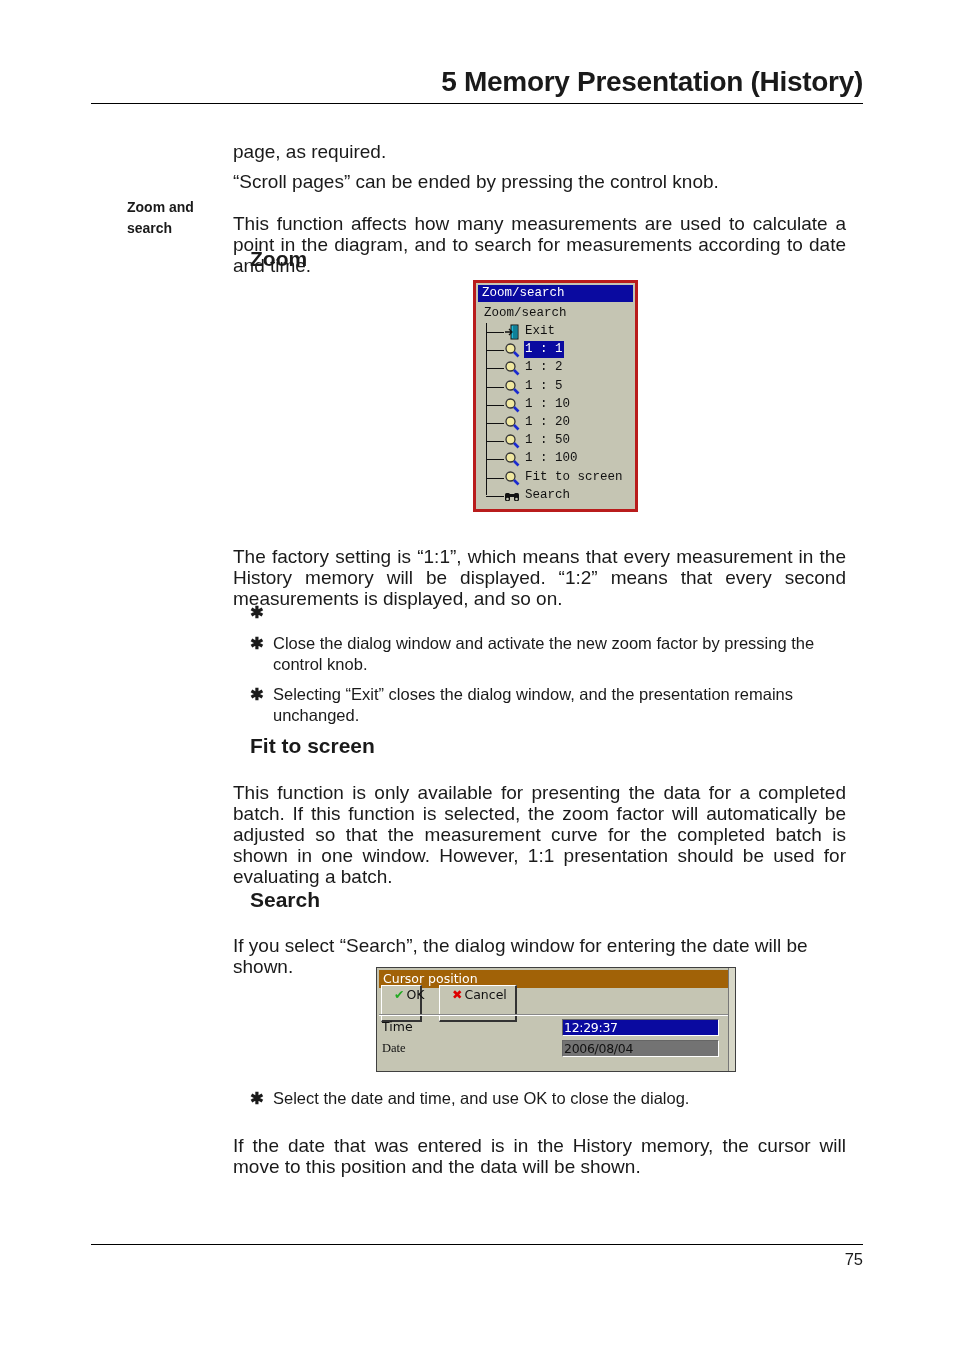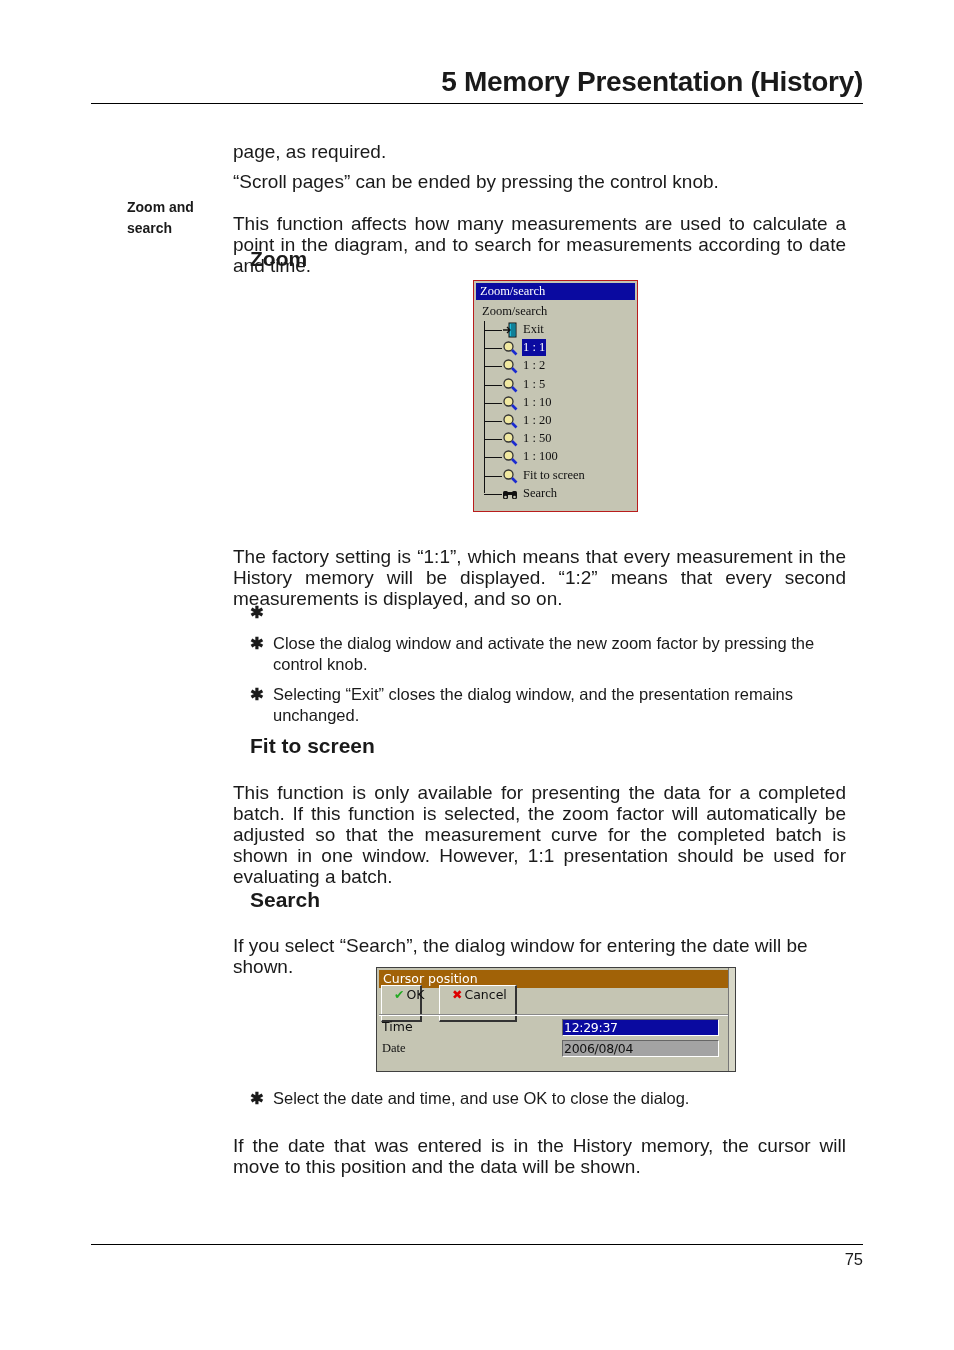--- a/index.html
+++ b/index.html
@@ -17,22 +17,22 @@
     .justify { text-align: justify; text-align-last: left; }
     .sidehead { left: 91px; width: 140px; font-size: 14px; font-weight: bold; line-height: 21px; margin-left: 36px; }
     .subhead { left: 250px; font-size: 21px; font-weight: bold; line-height: 21px; }
     .bullet { left: 250px; width: 613px; font-size: 16.5px; line-height: 21px; padding-left: 23px; box-sizing: border-box; }
     .bullet .star { position: absolute; left: 0; top: 0; font-weight: bold; }
     .pagenum { right: 91px; top: 1250px; font-size: 16.5px; }
 
     
     .dlg1 {
       left: 473px; top: 280px; width: 165px; height: 232px; box-sizing: border-box;
-      background: #c5c5b3; border: 1px solid #b91c1c;
-      font-family: Liberation Serif, serif; font-size: 12.5px; color: #111;
+      background: #c5c5b3; border: 3px solid #b91c1c;
+      font-family: Liberation Mono, monospace; font-size: 12.5px; color: #111;
     }
     .dlg1 .titlebar {
       position: absolute; left: 2px; top: 2px; right: 2px; height: 17px;
       background: #0a0aa0; color: #fff; line-height: 17px; padding-left: 4px;
     }
     .dlg1 .root { position: absolute; left: 8px; top: 23px; }
     .dlg1 .vline { position: absolute; left: 10px; top: 40px; width: 1px; height: 172px; background: #111; }
     .tree-item { position: absolute; left: 10px; height: 18px; line-height: 18px; white-space: nowrap; }
     .tree-item .hline { position: absolute; left: 0; top: 9px; width: 18px; height: 1px; background: #111; }
     .tree-item .ico { position: absolute; left: 18px; top: 1px; width: 16px; height: 16px; }
@@ -200,21 +200,21 @@
   <div class="btn" style="left:4px; width:41px;">
     <span class="mark" style="color:#22aa22;">✔</span><span>OK</span>
   </div>
   <div class="btn" style="left:62px; width:78px;">
     <span class="mark" style="color:#dd0000;">✖</span><span>Cancel</span>
   </div>
   <div class="sep"></div>
   <div class="flabel" style="top:50px;">Time</div>
   <div class="field" style="top:51px; background:#0a0aa0; color:#fff;">12:29:37</div>
   <div class="flabel" style="top:71px;font-family:Liberation Serif, serif;">Date</div>
-  <div class="field" style="top:72px; background:#a3a3a3; color:#111;">2006/08/04</div>
+  <div class="field" style="top:72px; background:#737373; color:#111;">2006/08/04</div>
 </div>
 
 <div class="abs bullet" style="top:1088px;">
   <span class="star">✱</span>
   <span>Select the date and time, and use OK to close the dialog.</span>
 </div>
 <div class="abs p justify" style="top:1119px;">If the date that was entered is in the History memory, the cursor will move to this position and the data will be shown.</div>
 
 <div class="abs rule" style="top:1244px;"></div>
 <div class="abs pagenum">75</div>

